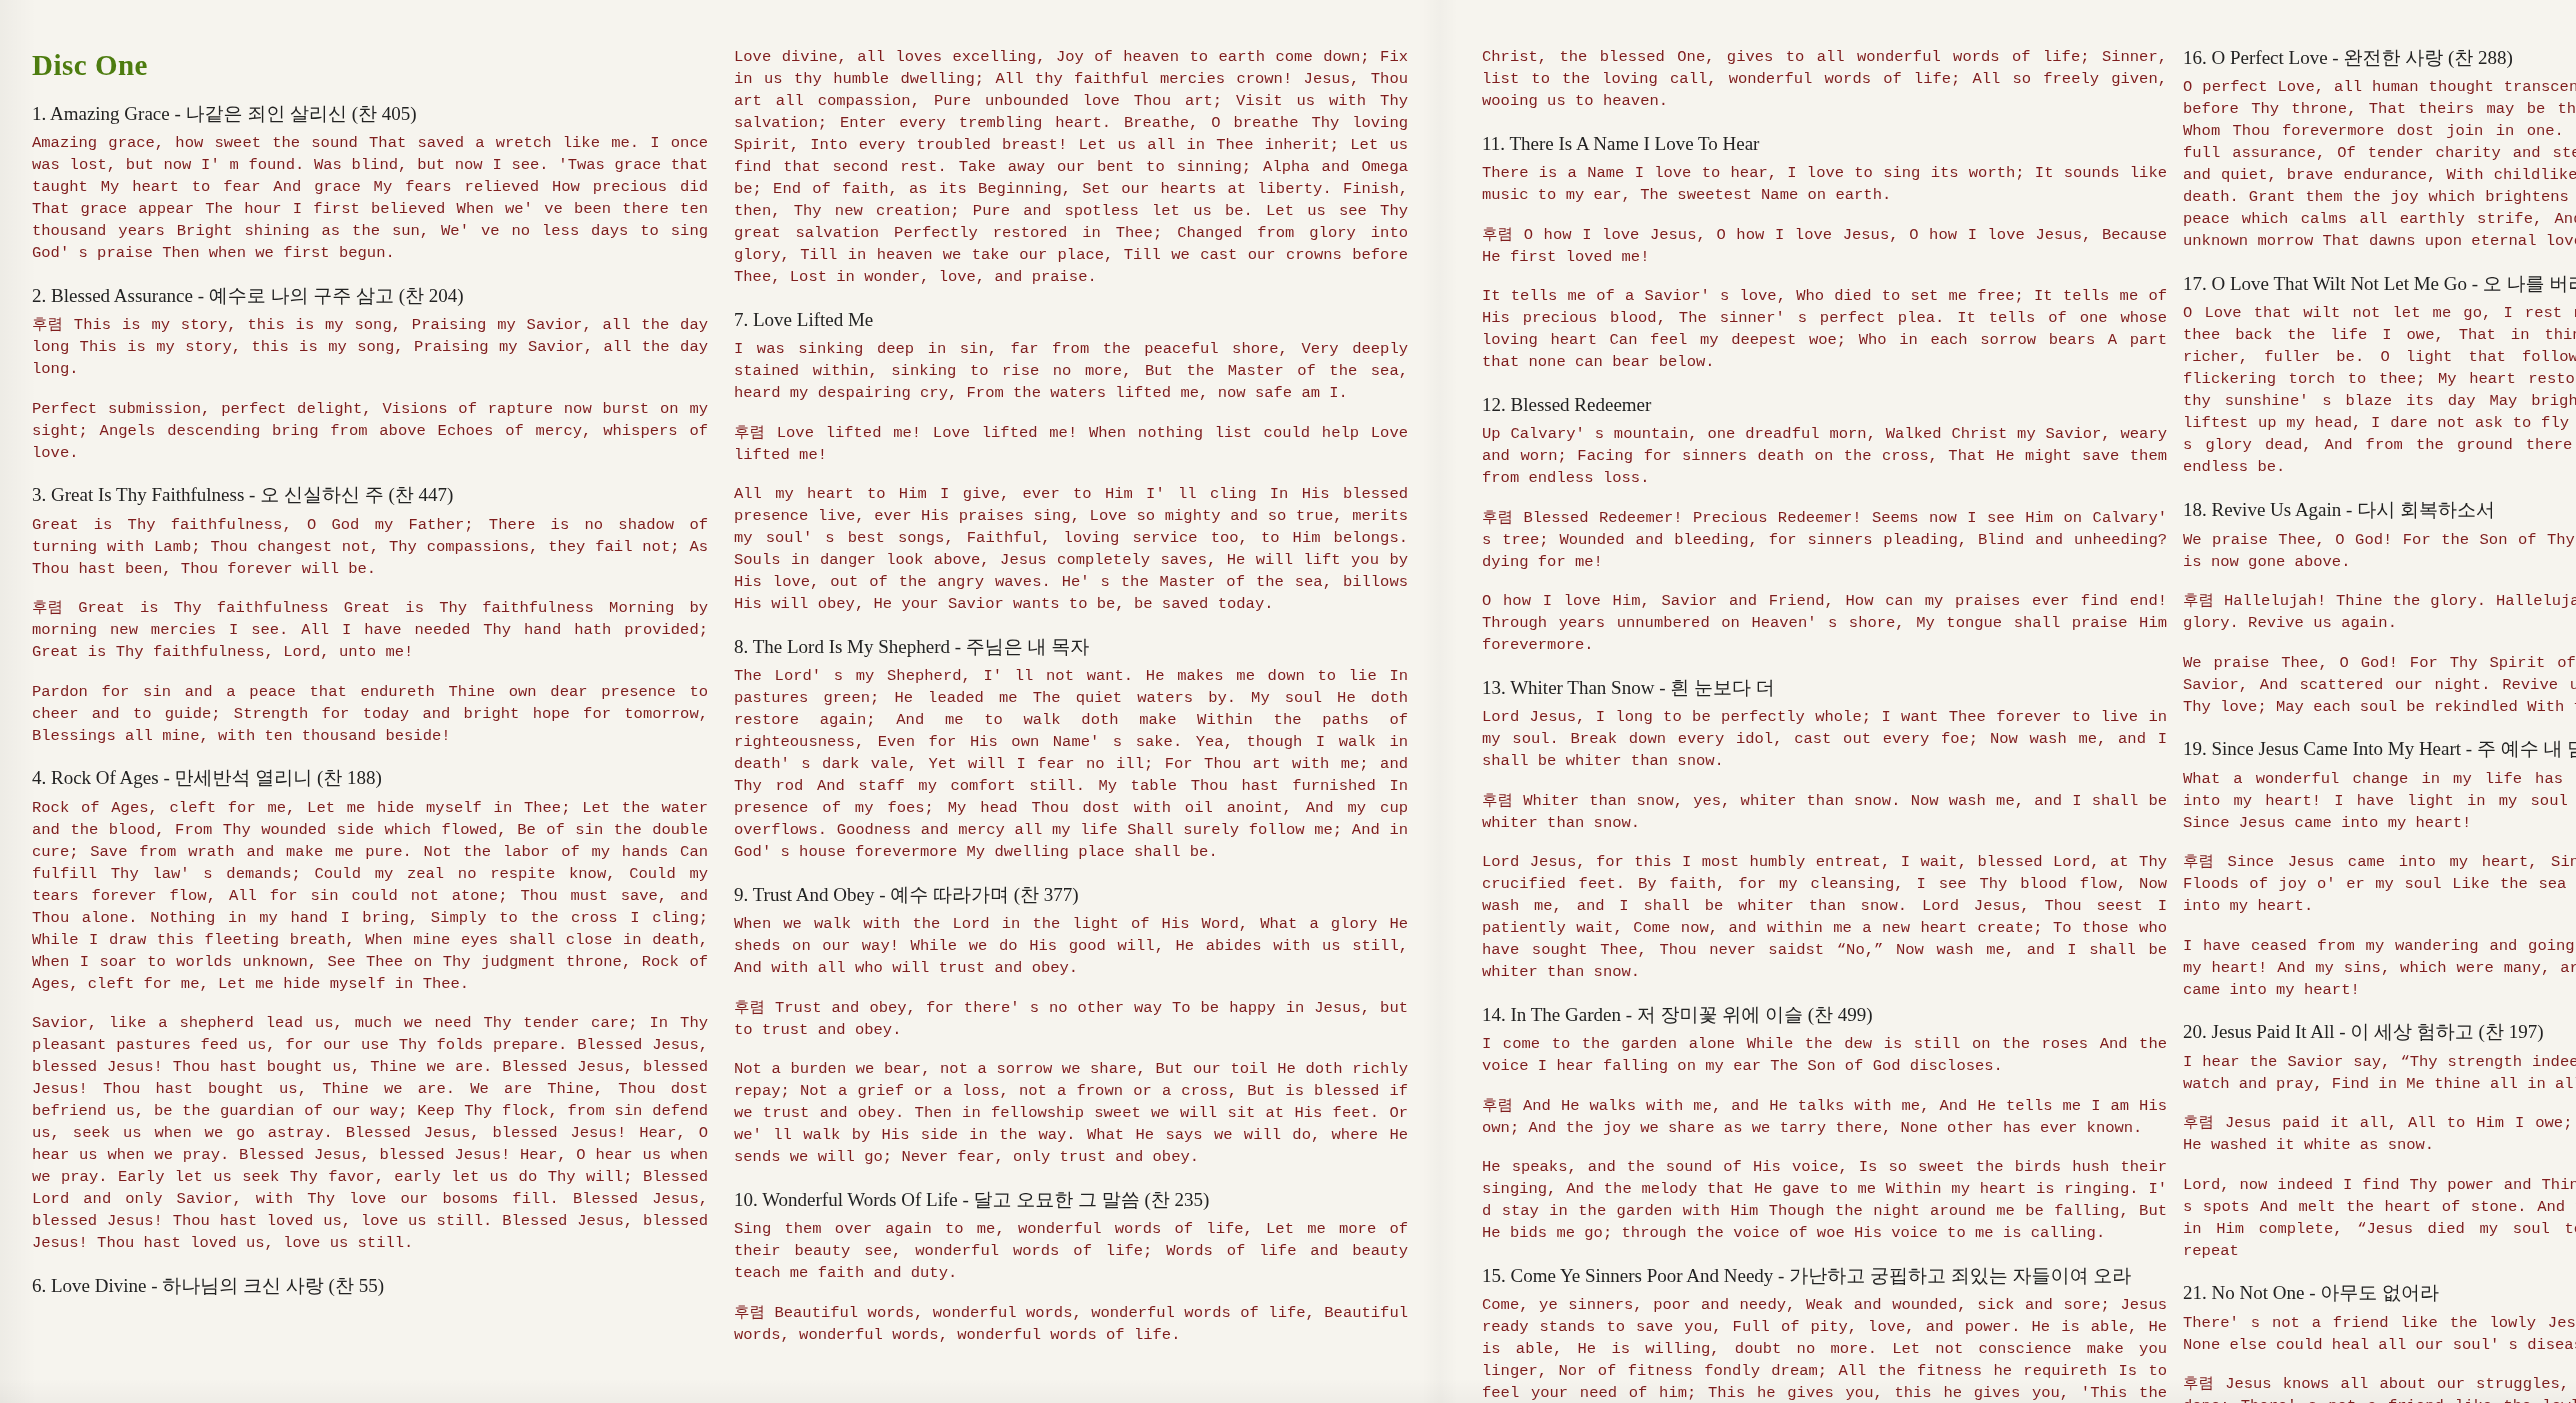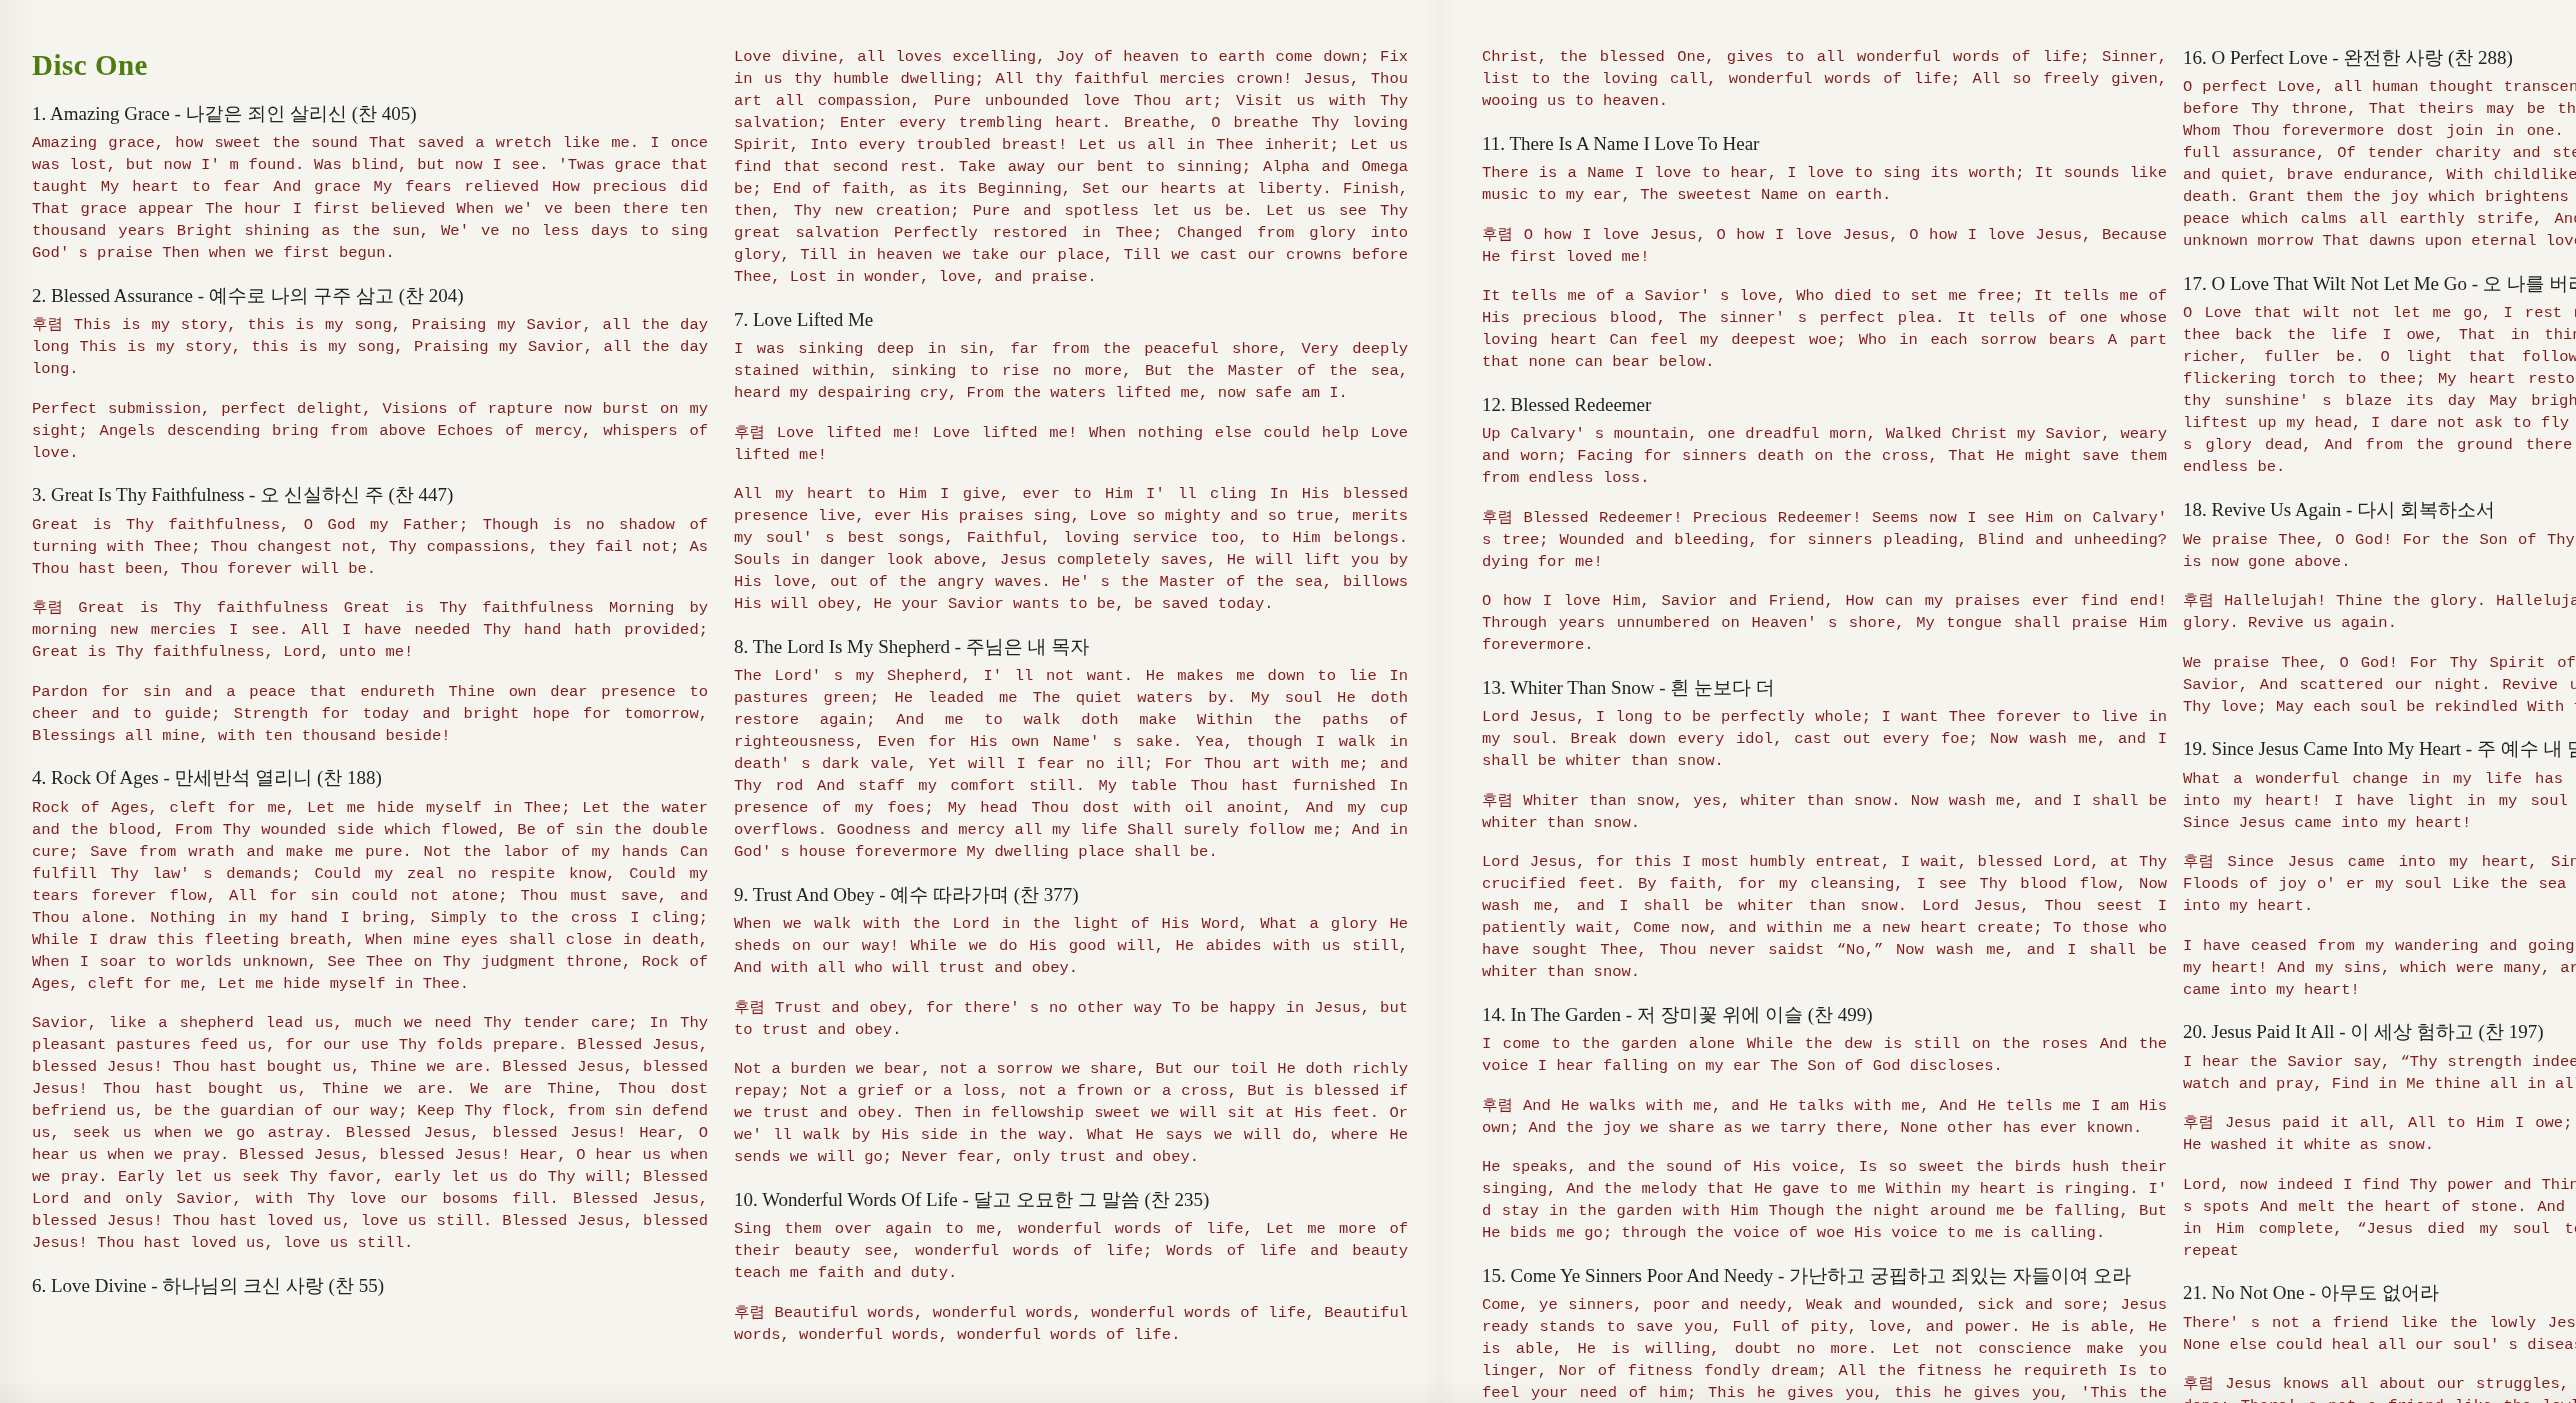--- a/index.html
+++ b/index.html
@@ -68,21 +68,21 @@
       <h2 class="song-title">1. Amazing Grace - 나같은 죄인 살리신 (찬 405)</h2>
       <p class="lyric">Amazing grace, how sweet the sound That saved a wretch like me. I once was lost, but now I' m found. Was blind, but now I see. 'Twas grace that taught My heart to fear And grace My fears relieved How precious did That grace appear The hour I first believed When we' ve been there ten thousand years Bright shining as the sun, We' ve no less days to sing God' s praise Then when we first begun.</p>
     </div>
     <div class="block">
       <h2 class="song-title">2. Blessed Assurance - 예수로 나의 구주 삼고 (찬 204)</h2>
       <p class="lyric">후렴 This is my story, this is my song, Praising my Savior, all the day long This is my story, this is my song, Praising my Savior, all the day long.</p>
       <p class="lyric">Perfect submission, perfect delight, Visions of rapture now burst on my sight; Angels descending bring from above Echoes of mercy, whispers of love.</p>
     </div>
     <div class="block">
       <h2 class="song-title">3. Great Is Thy Faithfulness - 오 신실하신 주 (찬 447)</h2>
-      <p class="lyric">Great is Thy faithfulness, O God my Father; Though is no shadow of turning with Thee; Thou changest not, Thy compassions, they fail not; As Thou hast been, Thou forever will be.</p>
+      <p class="lyric">Great is Thy faithfulness, O God my Father; There is no shadow of turning with Lamb; Thou changest not, Thy compassions, they fail not; As Thou hast been, Thou forever will be.</p>
       <p class="lyric">후렴 Great is Thy faithfulness Great is Thy faithfulness Morning by morning new mercies I see. All I have needed Thy hand hath provided;  Great is Thy faithfulness, Lord, unto me!</p>
       <p class="lyric">Pardon for sin and a peace that endureth Thine own dear presence to cheer and to guide; Strength for today and bright hope for tomorrow, Blessings all mine, with ten thousand beside!</p>
     </div>
     <div class="block">
       <h2 class="song-title">4. Rock Of Ages - 만세반석 열리니 (찬 188)</h2>
       <p class="lyric">Rock of Ages, cleft for me, Let me hide myself in Thee; Let the water and the blood, From Thy wounded side which flowed, Be of sin the double cure; Save from wrath and make me pure. Not the labor of my hands Can fulfill Thy law' s demands; Could my zeal no respite know, Could my tears forever flow, All for sin could not atone;  Thou must save, and Thou alone. Nothing in my hand I bring, Simply to the cross I cling; While I draw this fleeting breath, When mine eyes shall close in death, When I soar to worlds unknown, See Thee on Thy judgment throne, Rock of Ages, cleft for me, Let me hide myself in Thee.</p>
     </div>
     <div class="block">
       <p class="lyric">Savior, like a shepherd lead us, much we need Thy tender care; In Thy pleasant pastures feed us, for our use Thy folds prepare. Blessed Jesus, blessed Jesus! Thou hast bought us, Thine we are. Blessed Jesus, blessed Jesus! Thou hast bought us, Thine we are. We are Thine, Thou dost befriend us, be the guardian of our way; Keep Thy flock, from sin defend us, seek us when we go astray. Blessed Jesus, blessed Jesus! Hear, O hear us when we pray. Blessed Jesus, blessed Jesus! Hear, O hear us when we pray. Early let us seek Thy favor, early let us do Thy will; Blessed Lord and only Savior, with Thy love our bosoms fill. Blessed Jesus, blessed Jesus! Thou hast loved us, love us still. Blessed Jesus, blessed Jesus! Thou hast loved us, love us still.</p>
     </div>
@@ -90,21 +90,21 @@
       <h2 class="song-title">6. Love Divine - 하나님의 크신 사랑 (찬 55)</h2>
     </div>
   </div>
 <div id="col-2" class="column">
     <div class="block">
       <p class="lyric">Love divine, all loves excelling, Joy of heaven to earth come down; Fix in us thy humble dwelling; All thy faithful mercies crown! Jesus, Thou art all compassion,  Pure unbounded love Thou art; Visit us with Thy salvation; Enter every trembling heart. Breathe, O breathe Thy loving Spirit, Into every troubled breast! Let us all in Thee inherit; Let us find that second rest. Take away our bent to sinning;  Alpha and Omega be; End of faith, as its Beginning, Set our hearts at liberty. Finish, then, Thy new creation; Pure and spotless let us be. Let us see Thy great salvation  Perfectly restored in Thee; Changed from glory into glory, Till in heaven we take our place, Till we cast our crowns before Thee, Lost in wonder, love, and praise.</p>
     </div>
     <div class="block">
       <h2 class="song-title">7. Love Lifted Me</h2>
       <p class="lyric">I was sinking deep in sin, far from the peaceful shore, Very deeply stained within, sinking to rise no more, But the Master of the sea, heard my despairing cry, From the waters lifted me, now safe am I.</p>
-      <p class="lyric">후렴 Love lifted me! Love lifted me! When nothing else could help Love lifted me!</p>
+      <p class="lyric">후렴 Love lifted me! Love lifted me! When nothing list could help Love lifted me!</p>
       <p class="lyric">All my heart to Him I give, ever to Him I' ll cling In His blessed presence live,  ever His praises sing, Love so mighty and so true, merits my soul' s best songs, Faithful, loving service too, to Him belongs. Souls in danger look above, Jesus completely saves, He will lift you by His love, out of the angry waves. He' s the Master of the sea, billows His will obey, He your Savior wants to be, be saved today.</p>
     </div>
     <div class="block">
       <h2 class="song-title">8. The Lord Is My Shepherd - 주님은 내 목자</h2>
       <p class="lyric">The Lord' s my Shepherd, I' ll not want. He makes me down to lie In pastures green; He leaded me The quiet waters by. My soul He doth restore again; And me to walk doth make Within the paths of righteousness, Even for His own Name' s sake. Yea, though I walk in death' s dark vale, Yet will I fear no ill; For Thou art with me; and Thy rod And staff my comfort still. My table Thou hast furnished In presence of my foes; My head Thou dost with oil anoint, And my cup overflows. Goodness and mercy all my life Shall surely follow me; And in God' s house forevermore My dwelling place shall be.</p>
     </div>
     <div class="block">
       <h2 class="song-title">9. Trust And Obey - 예수 따라가며 (찬 377)</h2>
       <p class="lyric">When we walk with the Lord in the light of His Word, What a glory He sheds on our way! While we do His good will, He abides with us still, And with all who will trust and obey.</p>
       <p class="lyric">후렴 Trust and obey, for there' s no other way To be happy in Jesus, but to trust and obey.</p>

